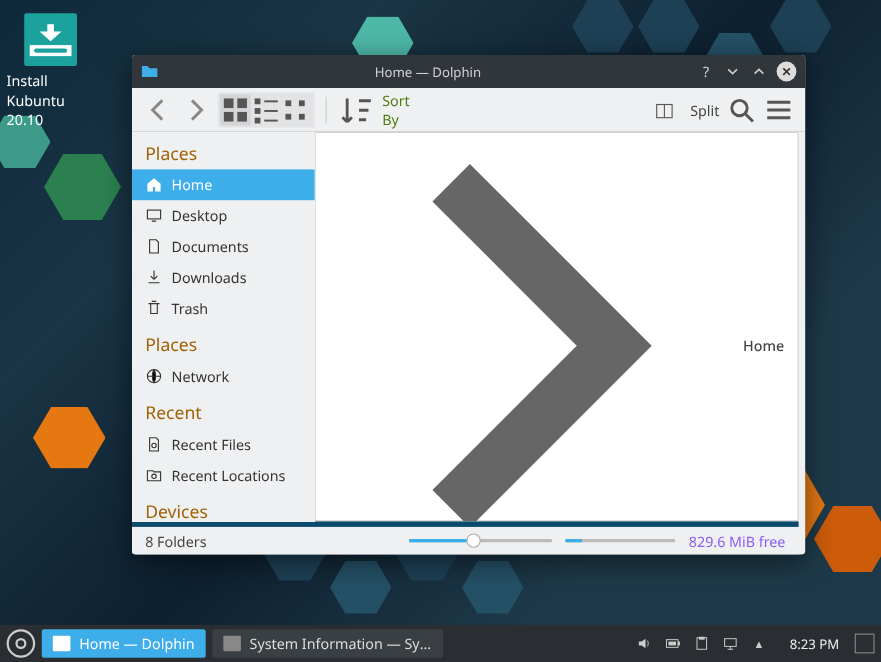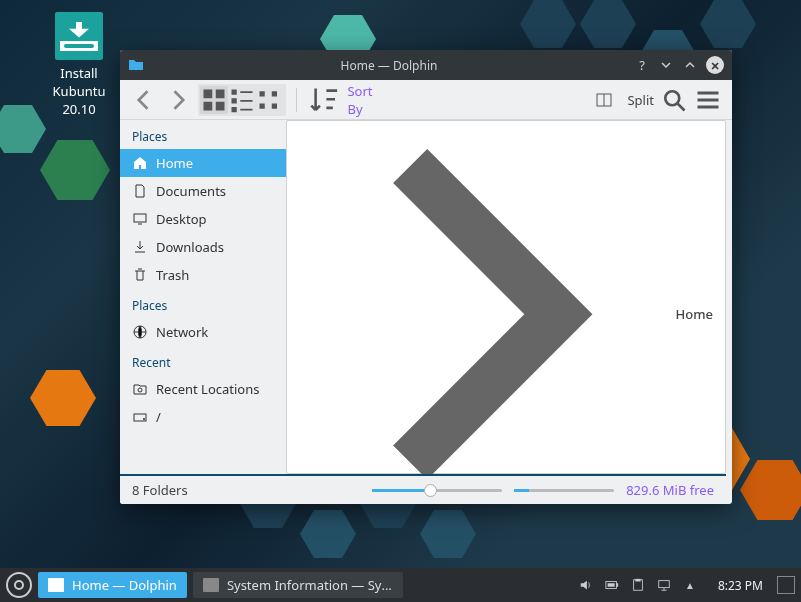--- a/index.html
+++ b/index.html
@@ -1,45 +1,45 @@
 <!DOCTYPE html>
 <html><head>
 <meta charset="utf-8">
 <style>
 *{margin:0;padding:0;box-sizing:border-box;font-family:"Noto Sans",Ubuntu,sans-serif;font-size:13px}
 body{width:801px;height:602px;overflow:hidden;position:relative;background:#1a2530}
 .wallpaper{position:absolute;inset:0;background:linear-gradient(135deg,#0e2a3a 0%,#1a3545 25%,#0d2030 50%,#1e3a4a 75%);overflow:hidden}
 .hex{position:absolute;width:56px;height:48px;background:#2a5570;clip-path:polygon(25% 0,75% 0,100% 50%,75% 100%,25% 100%,0 50%)}
-.desktop-icon{position:absolute;top:12px;left:39px;width:80px;text-align:center;color:#fff;font-size:11px}
+.desktop-icon{position:absolute;top:12px;left:6px;width:80px;text-align:left;color:#fff;font-size:11px}
 .desktop-icon .icon-box{width:48px;height:48px;margin:0 auto 4px;background:#1ca29d;border-radius:2px;display:flex;flex-direction:column;align-items:center;justify-content:center}
 .desktop-icon .icon-box .dl{width:20px;height:16px;background:#fff;clip-path:polygon(35% 0,65% 0,65% 45%,100% 45%,50% 100%,0 45%,35% 45%)}
 .desktop-icon .icon-box .disc{width:38px;height:10px;background:#fff;margin-top:3px;position:relative}
 .desktop-icon .icon-box .disc::before{content:"";position:absolute;left:4px;top:3px;width:30px;height:4px;background:#1ca29d;border-radius:2px}
 .window{position:absolute;top:50px;left:120px;width:612px;height:454px;background:#eff0f1;border-radius:3px;box-shadow:0 6px 25px rgba(0,0,0,.5);display:flex;flex-direction:column;overflow:hidden}
 .titlebar{height:30px;background:#31363b;color:#cfd2d5;display:flex;align-items:center;padding:0 8px;gap:8px}
 .titlebar .title{flex:1;text-align:center;font-size:12px}
 .titlebar .tb-icon{width:16px;height:16px;display:flex;align-items:center;justify-content:center;cursor:pointer}
 .tb-close{width:18px;height:18px;border-radius:50%;background:#ddd;color:#333;font-weight:bold;display:flex;align-items:center;justify-content:center;font-size:11px}
 .toolbar{height:40px;background:#eff0f1;display:flex;align-items:center;padding:0 10px;gap:6px;border-bottom:1px solid #d6d7d9}
 .tbtn{width:28px;height:28px;display:flex;align-items:center;justify-content:center;color:#555;cursor:pointer;border-radius:2px}
 .tbtn.active{background:#d4d5d7}
 .tbtn-group{display:flex;background:#e2e3e5;border-radius:2px;padding:2px}
 .tool-sep{width:1px;height:24px;background:#ccc;margin:0 4px}
-.sort-by{display:flex;align-items:flex-start;gap:6px;color:#8b5cf6;cursor:pointer}
+.sort-by{display:flex;align-items:flex-end;gap:6px;color:#4d7c0f;cursor:pointer}
 .spacer{flex:1}
-.split{display:flex;align-items:center;gap:15px;color:#444;cursor:pointer}
+.split{display:flex;align-items:flex-end;gap:15px;color:#444;cursor:pointer}
 .body{flex:1;display:flex;overflow:hidden}
 .sidebar{width:166px;background:#eff0f1;overflow-y:auto;padding-bottom:4px}
-.sb-header{padding:8px 12px 4px;color:#0c4a6e;font-size:12px}
+.sb-header{padding:8px 12px 4px;color:#a16207;font-size:16px}
 .sb-item{padding:5px 12px;display:flex;align-items:center;gap:8px;color:#333;cursor:pointer}
 .sb-item.selected{background:#3daee9;color:#fff}
 .sb-item .sb-icon{width:16px;height:16px;display:flex;align-items:center;justify-content:center}
 .main{flex:1;display:flex;flex-direction:column;background:#fff;border:1px solid #cfd0d2;margin:0 6px 0 0;border-radius:2px}
 .breadcrumb{padding:8px 12px;color:#444;border-bottom:1px solid #eee;display:flex;align-items:center;gap:6px}
-.statusbar{height:30px;border-top:2px solid #0c4a6e;display:flex;align-items:center;padding:0 12px;gap:12px;background:#eff0f1;margin-right:6px}
+.statusbar{height:30px;border-top:5px solid #0c4a6e;display:flex;align-items:center;padding:0 12px;gap:12px;background:#eff0f1;margin-right:6px}
 .zoom{flex:0 0 130px;display:flex;align-items:center}
 .zoom-track{flex:1;height:3px;background:#bbb;position:relative;border-radius:2px}
 .zoom-fill{position:absolute;left:0;top:0;bottom:0;width:40%;background:#3daee9}
 .zoom-thumb{position:absolute;left:40%;top:-5px;width:13px;height:13px;border-radius:50%;background:#fff;border:1px solid #aaa}
 .disk{flex:0 0 100px;height:3px;background:#bbb;position:relative;border-radius:2px}
 .disk-fill{position:absolute;left:0;top:0;bottom:0;width:15%;background:#3daee9}
 .taskbar{position:absolute;left:0;right:0;bottom:0;height:34px;background:#2a2e32;display:flex;align-items:center;padding:0 6px;gap:6px;color:#ddd}
 .start{width:26px;height:26px;border-radius:50%;border:2px solid #ccc;display:flex;align-items:center;justify-content:center;cursor:pointer}
 .start-inner{width:10px;height:10px;border-radius:50%;border:2px solid #ccc}
 .task{height:26px;padding:0 10px;background:#3a3f44;border-radius:2px;display:flex;align-items:center;gap:8px;cursor:pointer;font-size:12px;max-width:210px}
@@ -177,37 +177,37 @@
           <span class="sb-icon">
             <svg viewBox="0 0 16 16">
               <path fill="currentColor" d="M8 2l6 5v7H9v-4H7v4H2V7z"></path>
             </svg>
           </span>
           <span>Home</span>
         </div>
         <div class="sb-item">
           <span class="sb-icon">
             <svg viewBox="0 0 16 16">
-              <path fill="none" stroke="currentColor" d="M4 2h6l2 2v10H4z"></path>
-            </svg>
-          </span>
-          <span>Documents</span>
-        </div>
-        <div class="sb-item">
-          <span class="sb-icon">
-            <svg viewBox="0 0 16 16">
               <rect x="2" y="3" width="12" height="8" fill="none" stroke="currentColor"></rect>
               <line x1="6" y1="13" x2="10" y2="13" stroke="currentColor"></line>
             </svg>
           </span>
           <span>Desktop</span>
         </div>
         <div class="sb-item">
           <span class="sb-icon">
             <svg viewBox="0 0 16 16">
+              <path fill="none" stroke="currentColor" d="M4 2h6l2 2v10H4z"></path>
+            </svg>
+          </span>
+          <span>Documents</span>
+        </div>
+        <div class="sb-item">
+          <span class="sb-icon">
+            <svg viewBox="0 0 16 16">
               <path stroke="currentColor" fill="none" d="M8 2v8m0 0l-3-3m3 3l3-3M3 13h10"></path>
             </svg>
           </span>
           <span>Downloads</span>
         </div>
         <div class="sb-item">
           <span class="sb-icon">
             <svg viewBox="0 0 16 16">
               <path fill="none" stroke="currentColor" d="M3 4h10M5 4v9h6V4M6 2h4"></path>
             </svg>
@@ -221,26 +221,36 @@
               <circle cx="8" cy="8" r="6" fill="none" stroke="currentColor"></circle>
               <path stroke="currentColor" d="M2 8h12M8 2c2 3 2 9 0 12M8 2c-2 3-2 9 0 12"></path>
             </svg>
           </span>
           <span>Network</span>
         </div>
         <div class="sb-header">Recent</div>
         <div class="sb-item">
           <span class="sb-icon">
             <svg viewBox="0 0 16 16">
+              <path fill="none" stroke="currentColor" d="M4 2h6l2 2v10H4z"></path>
+              <circle cx="8" cy="9" r="2" fill="none" stroke="currentColor"></circle>
+            </svg>
+          </span>
+          <span>Recent Files</span>
+        </div>
+        <div class="sb-item">
+          <span class="sb-icon">
+            <svg viewBox="0 0 16 16">
               <path fill="none" stroke="currentColor" d="M2 4h5l1 1h6v8H2z"></path>
               <circle cx="8" cy="9" r="2" fill="none" stroke="currentColor"></circle>
             </svg>
           </span>
           <span>Recent Locations</span>
         </div>
+        <div class="sb-header">Devices</div>
         <div class="sb-item">
           <span class="sb-icon">
             <svg viewBox="0 0 16 16">
               <rect x="2" y="5" width="12" height="7" fill="none" stroke="currentColor"></rect>
               <circle cx="12" cy="10" r="1" fill="currentColor"></circle>
             </svg>
           </span>
           <span>/</span>
         </div>
       </div>

